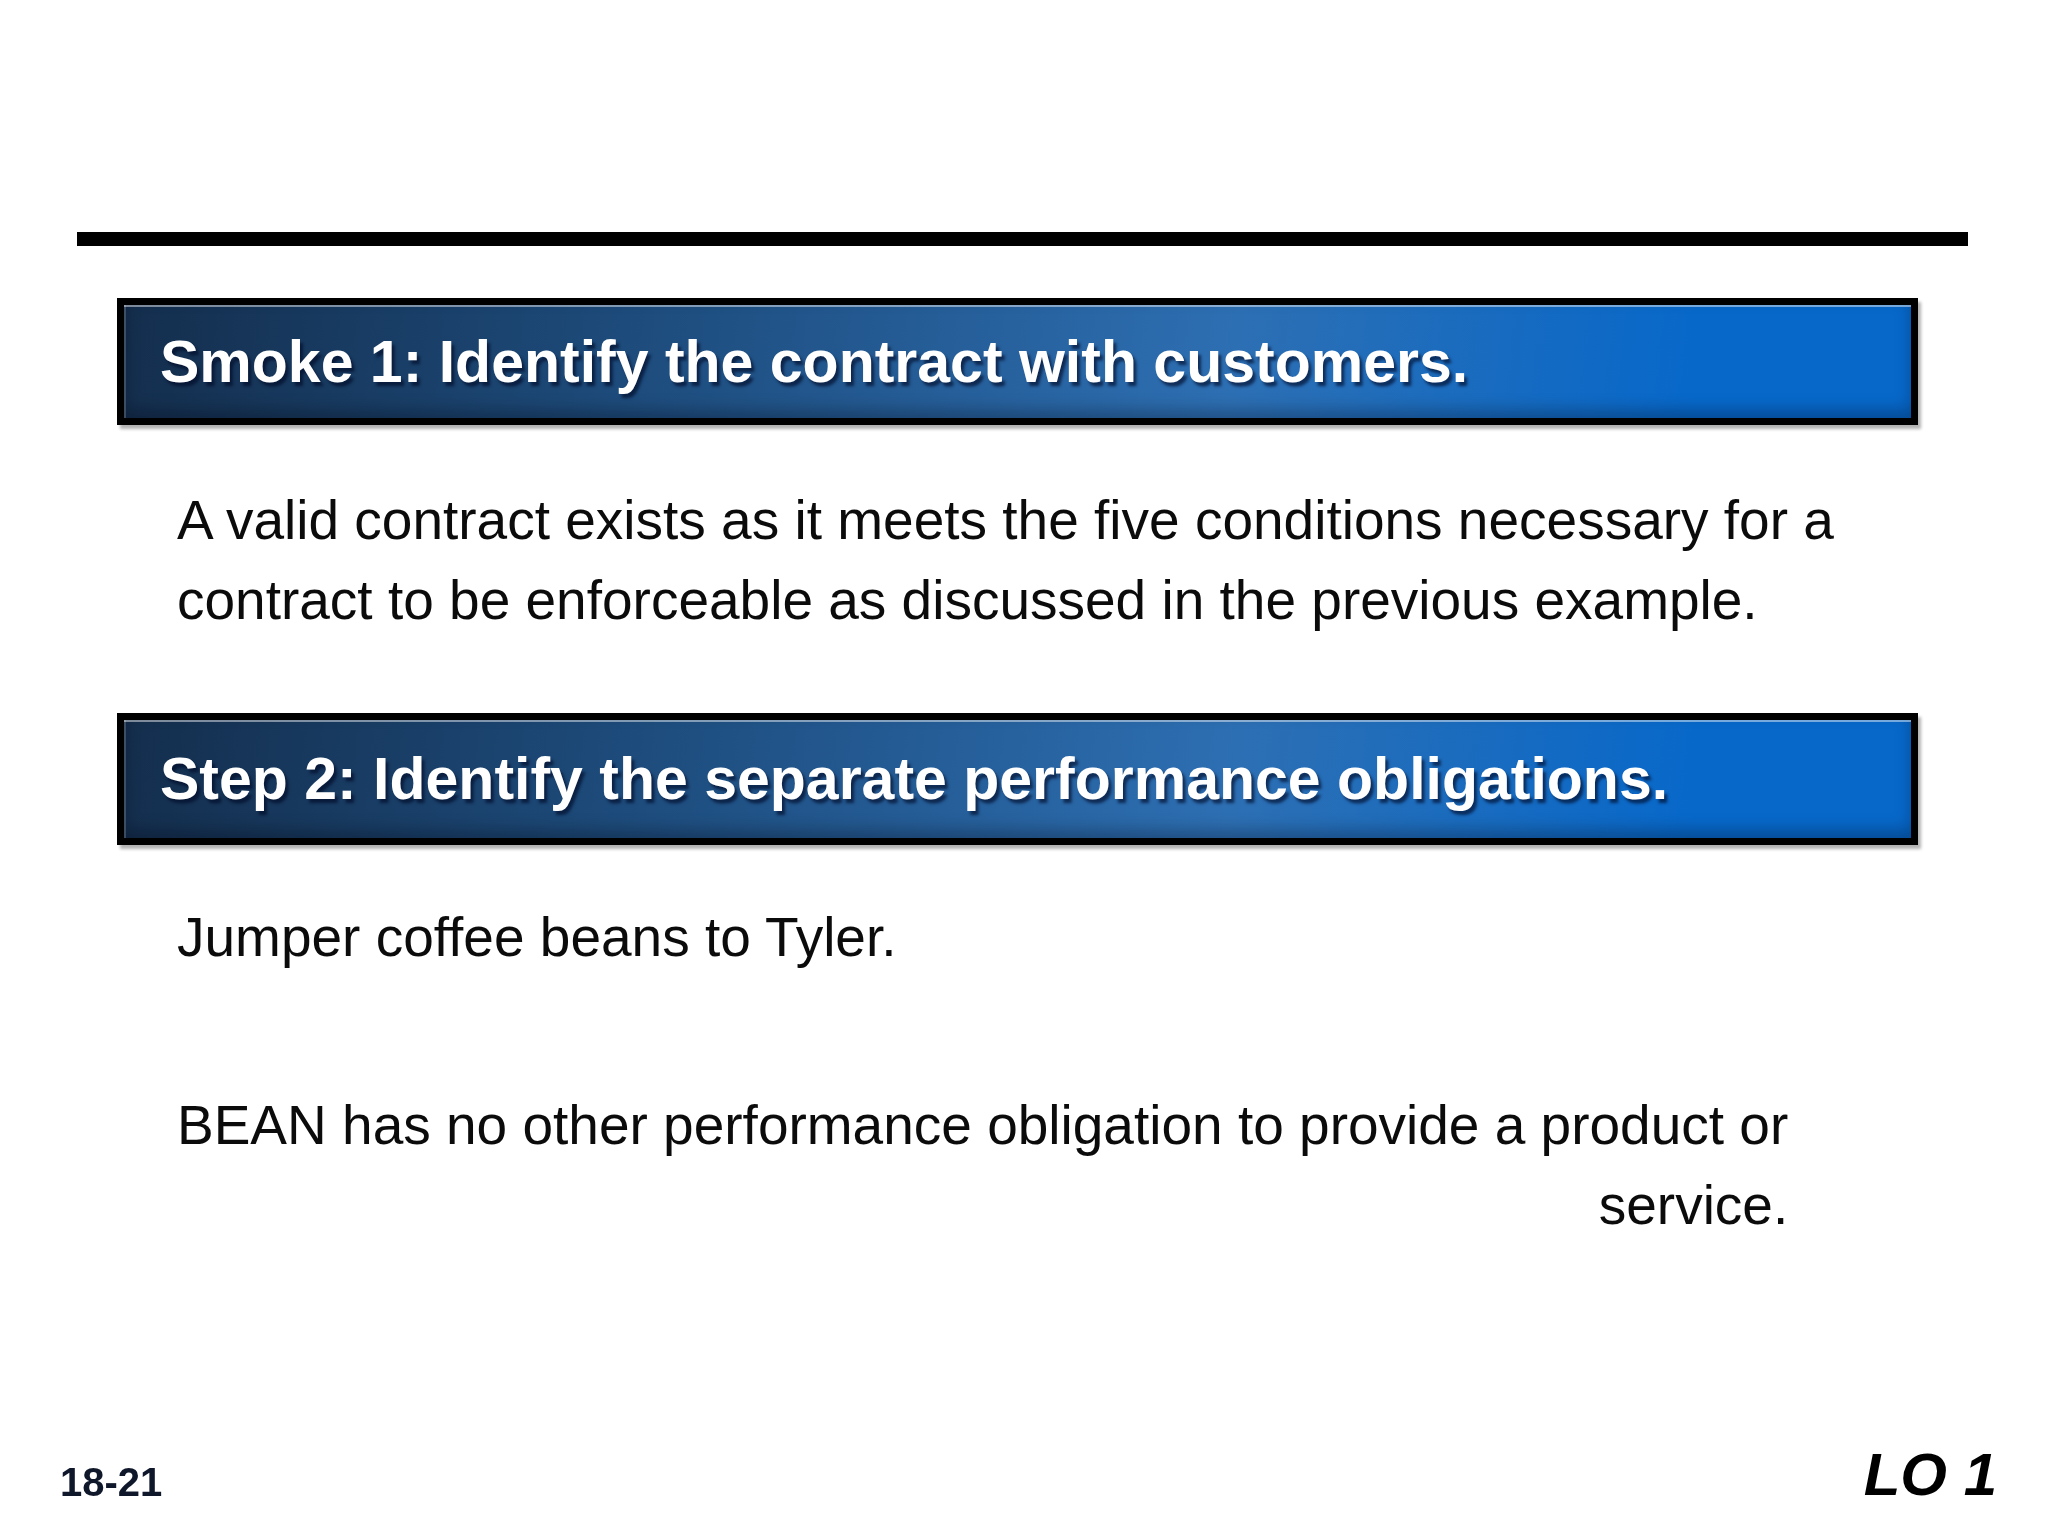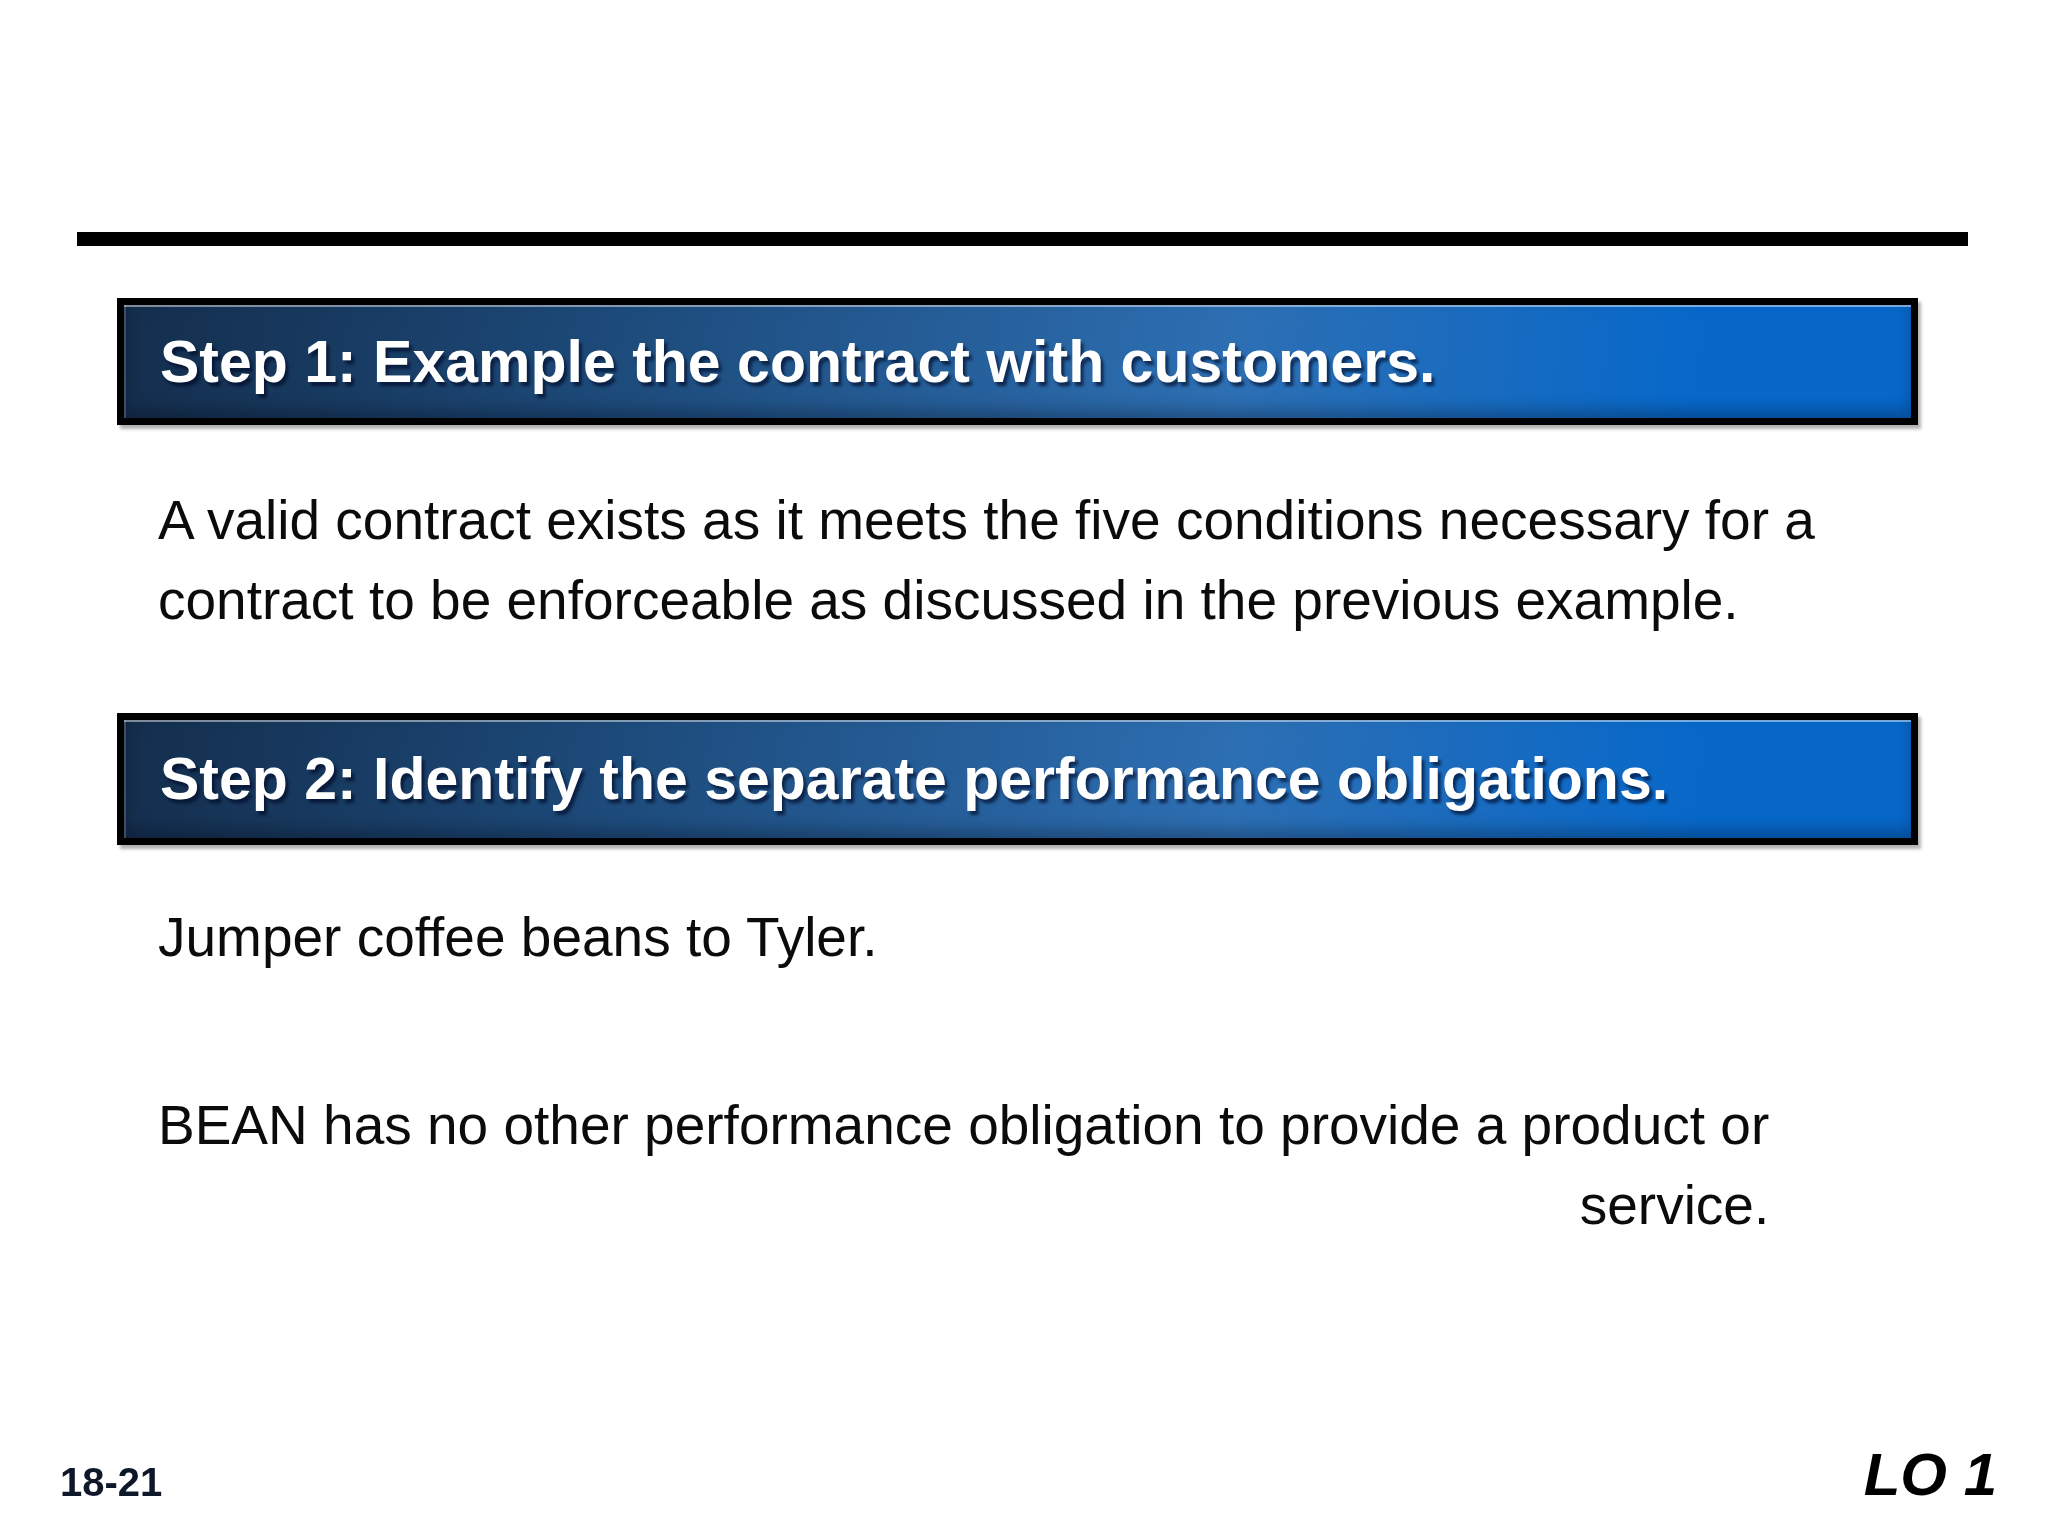--- a/index.html
+++ b/index.html
@@ -59,21 +59,21 @@
     white-space: nowrap;
     text-shadow: 3px 4px 3px rgba(0, 10, 40, 0.65);
   }
   .para {
     position: absolute;
     left: 158px;
     font-size: 55px;
     line-height: 80px;
     color: #0B0B0B;
   }
-  .para .line { white-space: nowrap; }
+  .para .line { white-space: nowrap; margin-left: 19px; }
   .para--1 { top: 480px; }
   .para--2 { top: 897px; }
   .para--3 { top: 1085px; text-align: right; }
   .page-num {
     position: absolute;
     left: 60px;
     top: 1460px;
     font-size: 40px;
     font-weight: bold;
     color: #0f172a;
@@ -92,21 +92,21 @@
 </style>
 </head>
 <body>
 
 <div class="slide">
 
 
   <div class="rule"></div>
 
   <div class="banner banner--1">
-    <span class="banner-label">Step 1: Example the contract with customers.</span>
+    <span class="banner-label">Smoke 1: Identify the contract with customers.</span>
   </div>
 
   <div class="para para--1">
     <div class="line">A valid contract exists as it meets the five conditions necessary for a</div>
     <div class="line">contract to be enforceable as discussed in the previous example.</div>
   </div>
 
   <div class="banner banner--2">
     <span class="banner-label">Step 2: Identify the separate performance obligations.</span>
   </div>

